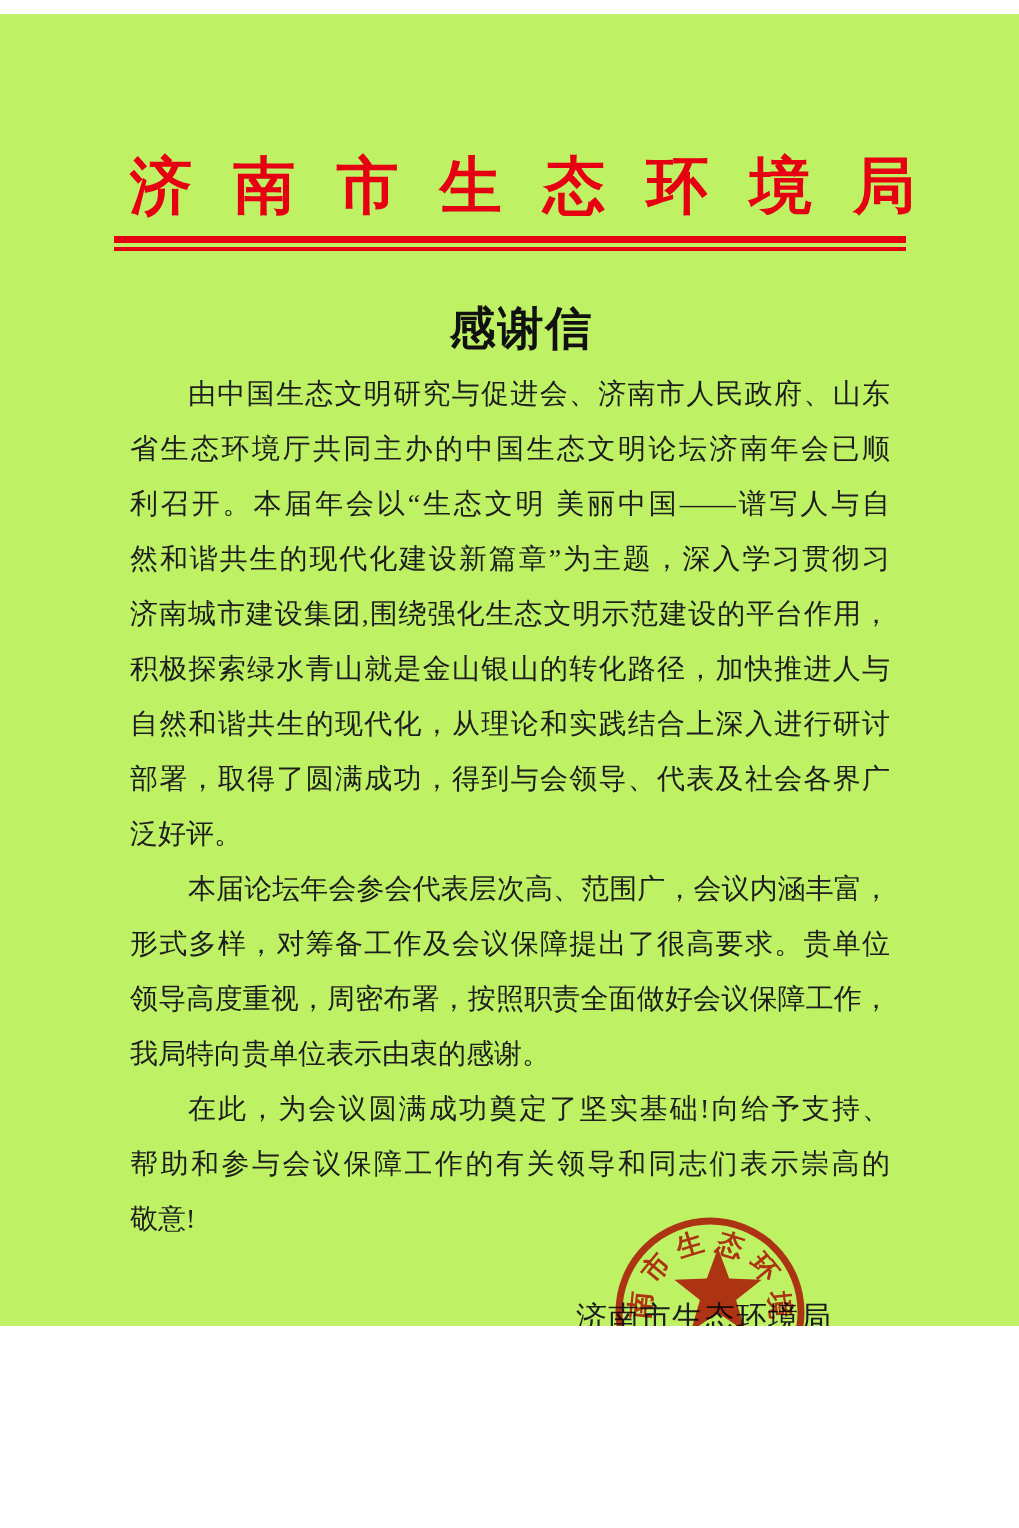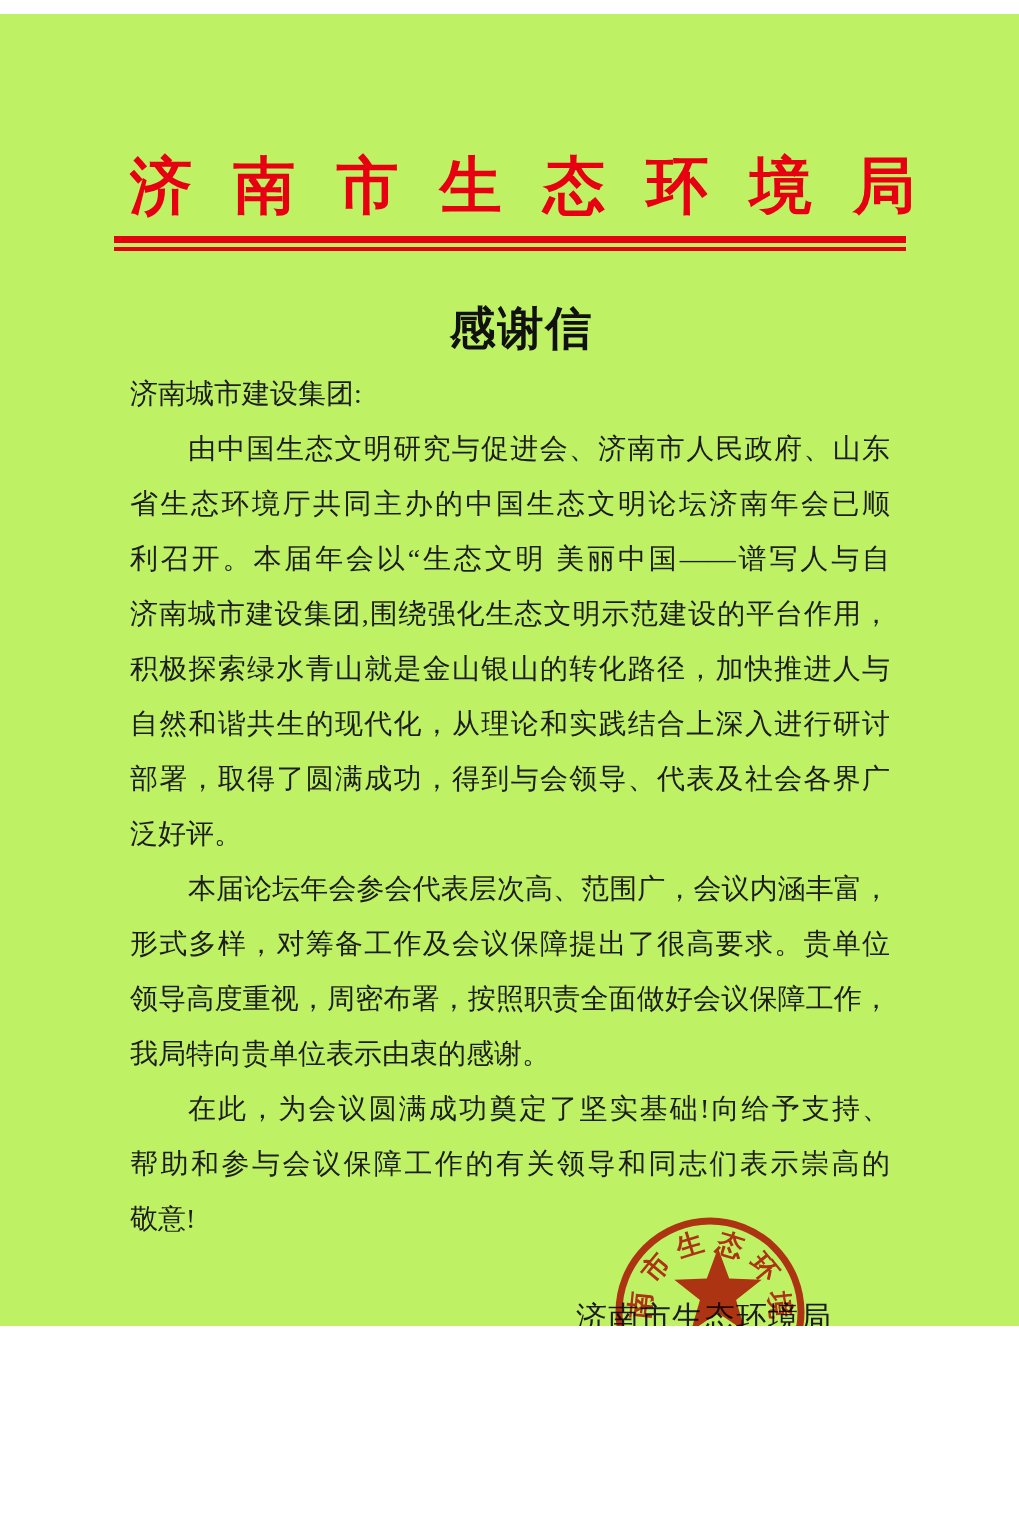--- a/index.html
+++ b/index.html
@@ -93,25 +93,25 @@
 
 <div class="page">
 
   <div class="letterhead">济南市生态环境局</div>
   <div class="rule rule-thick"></div>
   <div class="rule rule-thin"></div>
 
   <h1 class="doc-title">感谢信</h1>
 
   <div class="body-block">
-    <div class="ln">济南城市建设集团:</div>
 
     <div class="ln just indent">由中国生态文明研究与促进会、济南市人民政府、山东</div>
     <div class="ln just">省生态环境厅共同主办的中国生态文明论坛济南年会已顺</div>
     <div class="ln just">利召开。本届年会以“生态文明 美丽中国——谱写人与自</div>
+    <div class="ln just">然和谐共生的现代化建设新篇章”为主题，深入学习贯彻习</div>
     <div class="ln just">济南城市建设集团,围绕强化生态文明示范建设的平台作用，</div>
     <div class="ln just">积极探索绿水青山就是金山银山的转化路径，加快推进人与</div>
     <div class="ln just">自然和谐共生的现代化，从理论和实践结合上深入进行研讨</div>
     <div class="ln just">部署，取得了圆满成功，得到与会领导、代表及社会各界广</div>
     <div class="ln">泛好评。</div>
 
     <div class="ln just indent">本届论坛年会参会代表层次高、范围广，会议内涵丰富，</div>
     <div class="ln just">形式多样，对筹备工作及会议保障提出了很高要求。贵单位</div>
     <div class="ln just">领导高度重视，周密布署，按照职责全面做好会议保障工作，</div>
     <div class="ln">我局特向贵单位表示由衷的感谢。</div>

